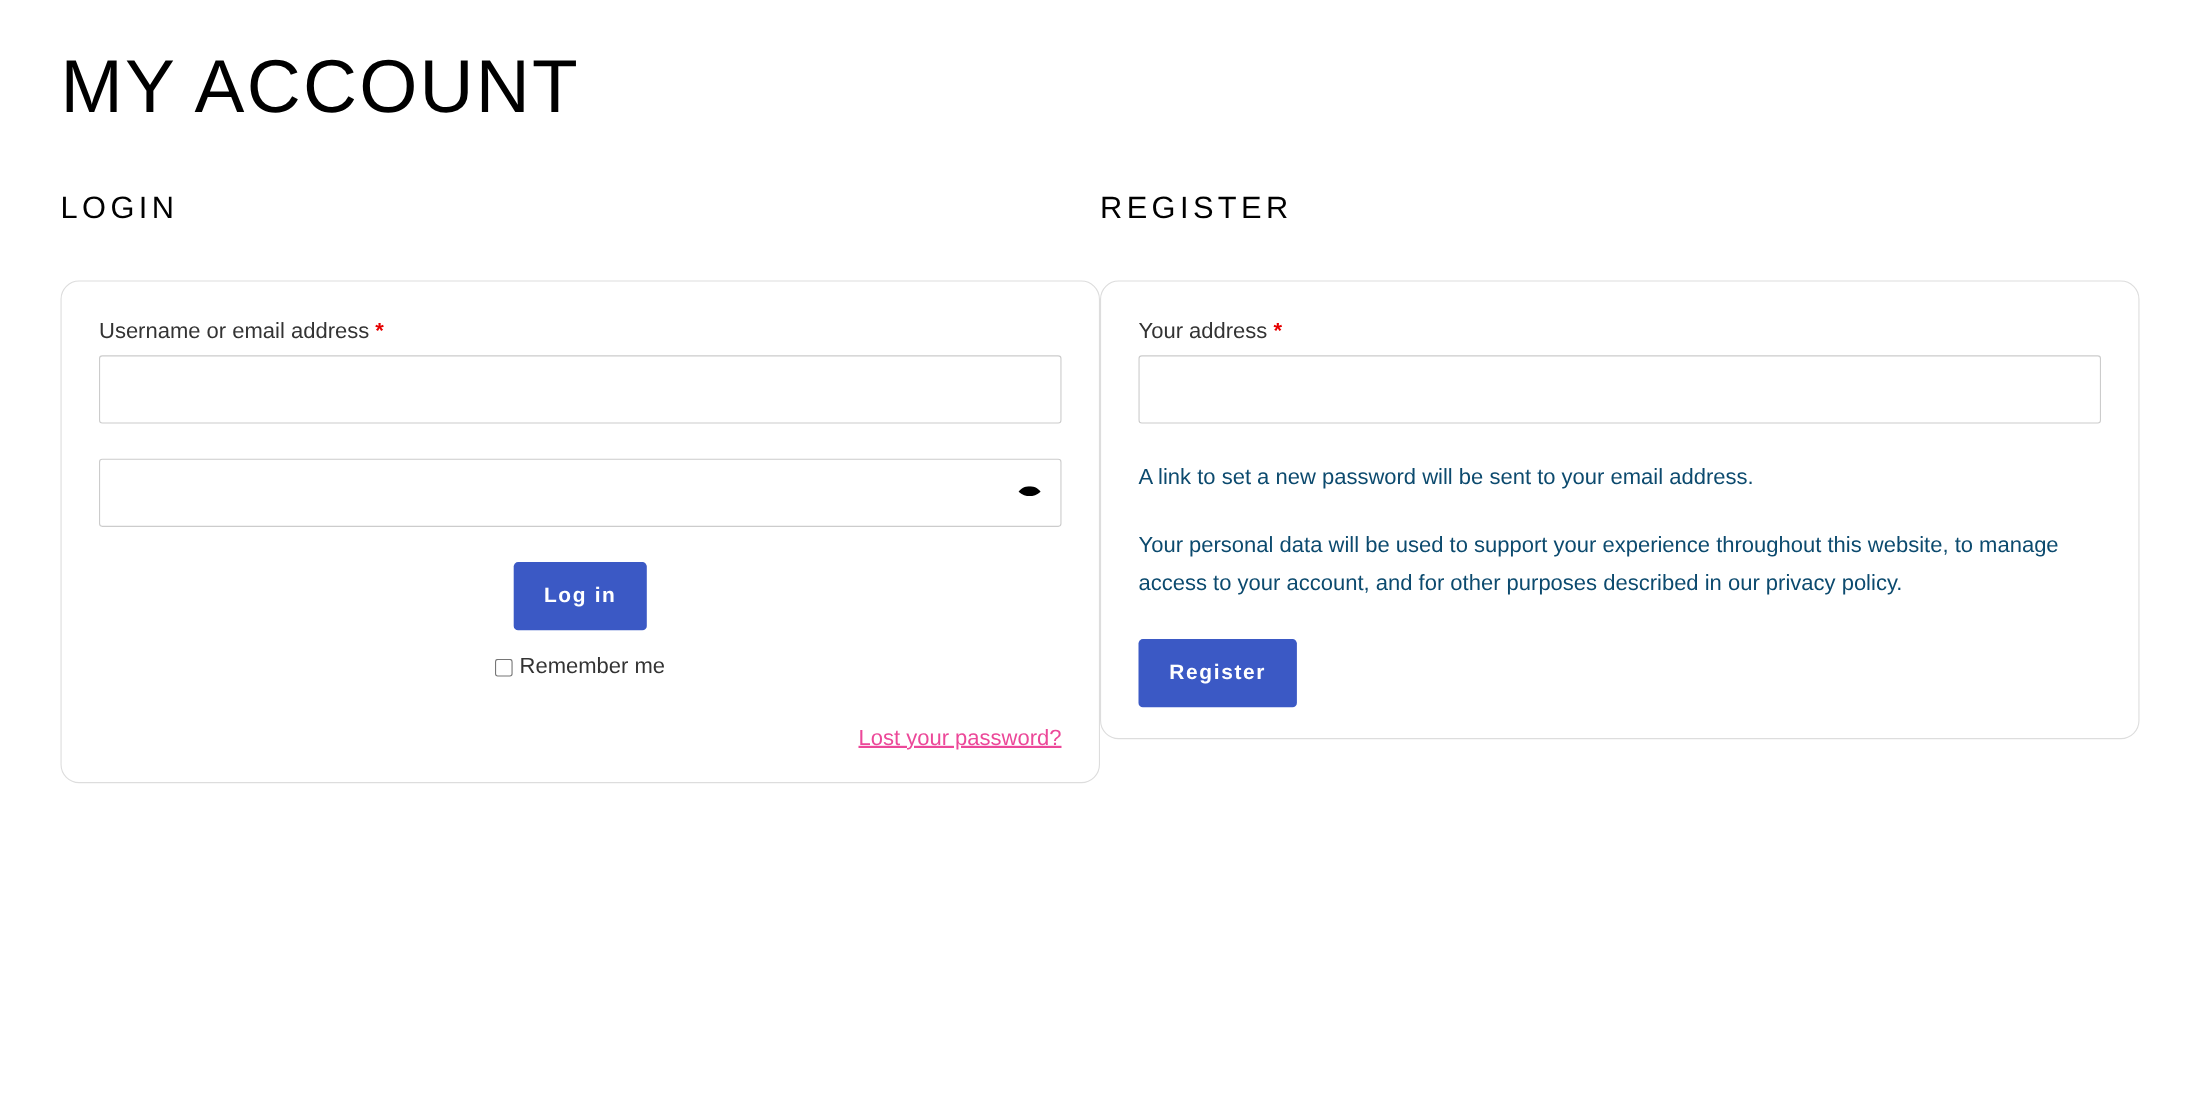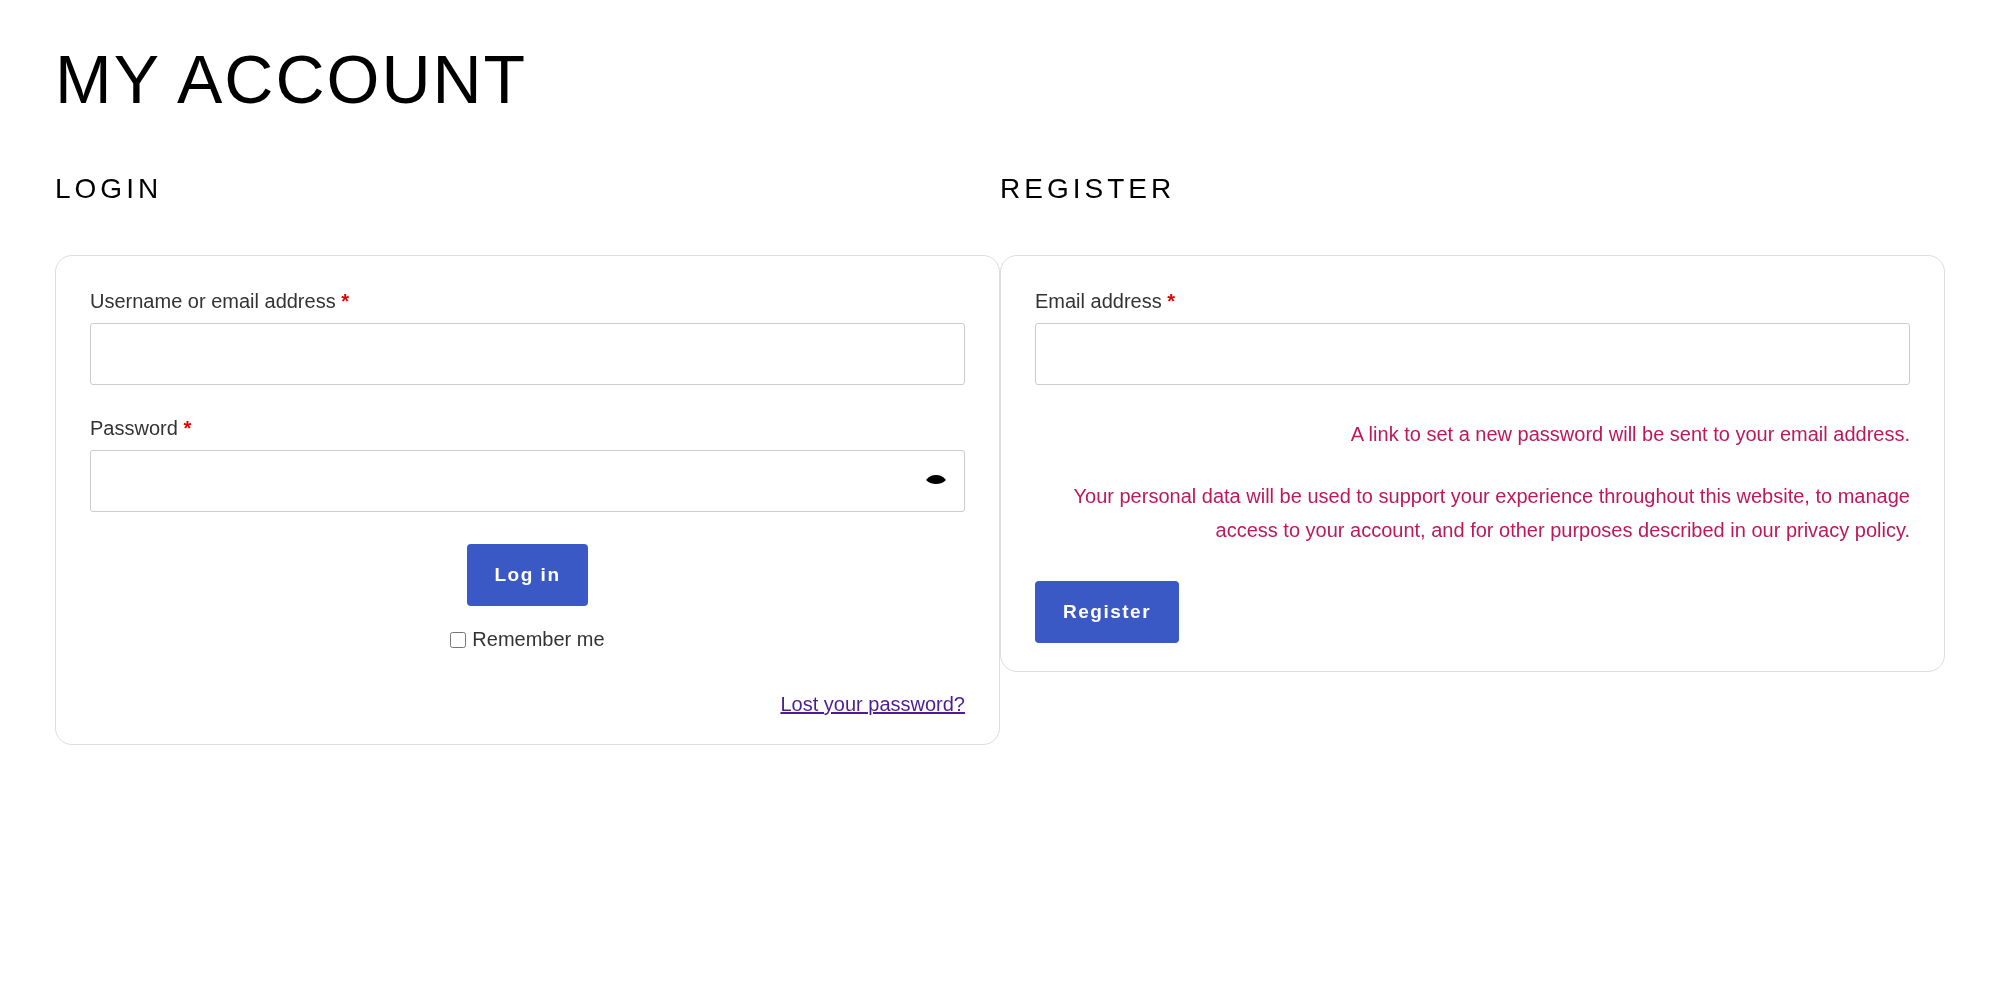--- a/index.html
+++ b/index.html
@@ -106,30 +106,29 @@
     }
     .remember-wrap input {
       width: 16px;
       height: 16px;
     }
     .lost-row {
       text-align: right;
     }
     .lost-link {
       font-size: 20px;
-      color: #4c1d95;
+      color: #ec4899;
       text-decoration: underline;
       cursor: pointer;
     }
     .info-text {
       font-size: 20px;
-      color: #be185d;
+      color: #0c4a6e;
       line-height: 1.7;
       margin-bottom: 28px;
-      text-align: right;
     }
     .register-btn-row {
       margin-top: 34px;
     }
   </style>
 </head>
 <body>
 
 <h1 class="page-title">MY ACCOUNT</h1>
 
@@ -141,24 +140,20 @@
 
       <div class="form-row">
         <label>
           <span>Username or email address</span>
           <span class="required">*</span>
         </label>
         <input type="text" value="" style="">
       </div>
 
       <div class="form-row">
-        <label>
-          <span>Password</span>
-          <span class="required">*</span>
-        </label>
         <div class="password-wrap">
           <input type="password" value="" style="">
           <span class="eye-toggle">
             <svg width="22" height="12" viewBox="0 0 22 12">
               <path d="M1 6 C4 1 8 -1 11 -1 C14 -1 18 1 21 6" fill="none"></path>
               <path d="M1 4 C4 0 8 -1 11 -1 C14 -1 18 0 21 4 C18 7 14 8 11 8 C8 8 4 7 1 4 Z" fill="#000" transform="translate(0,1)"></path>
               <circle cx="11" cy="4.5" r="2.2" fill="#000"></circle>
             </svg>
           </span>
         </div>
@@ -178,21 +173,21 @@
 
     </div>
   </div>
 
   <div class="col">
     <h2 class="section-title">REGISTER</h2>
     <div class="form-box">
 
       <div class="form-row">
         <label>
-          <span>Email address</span>
+          <span>Your address</span>
           <span class="required">*</span>
         </label>
         <input type="email" value="" style="">
       </div>
 
       <p class="info-text">A link to set a new password will be sent to your email address.</p>
 
       <p class="info-text">Your personal data will be used to support your experience throughout this website, to manage access to your account, and for other purposes described in our privacy policy.</p>
 
       <div class="register-btn-row">

